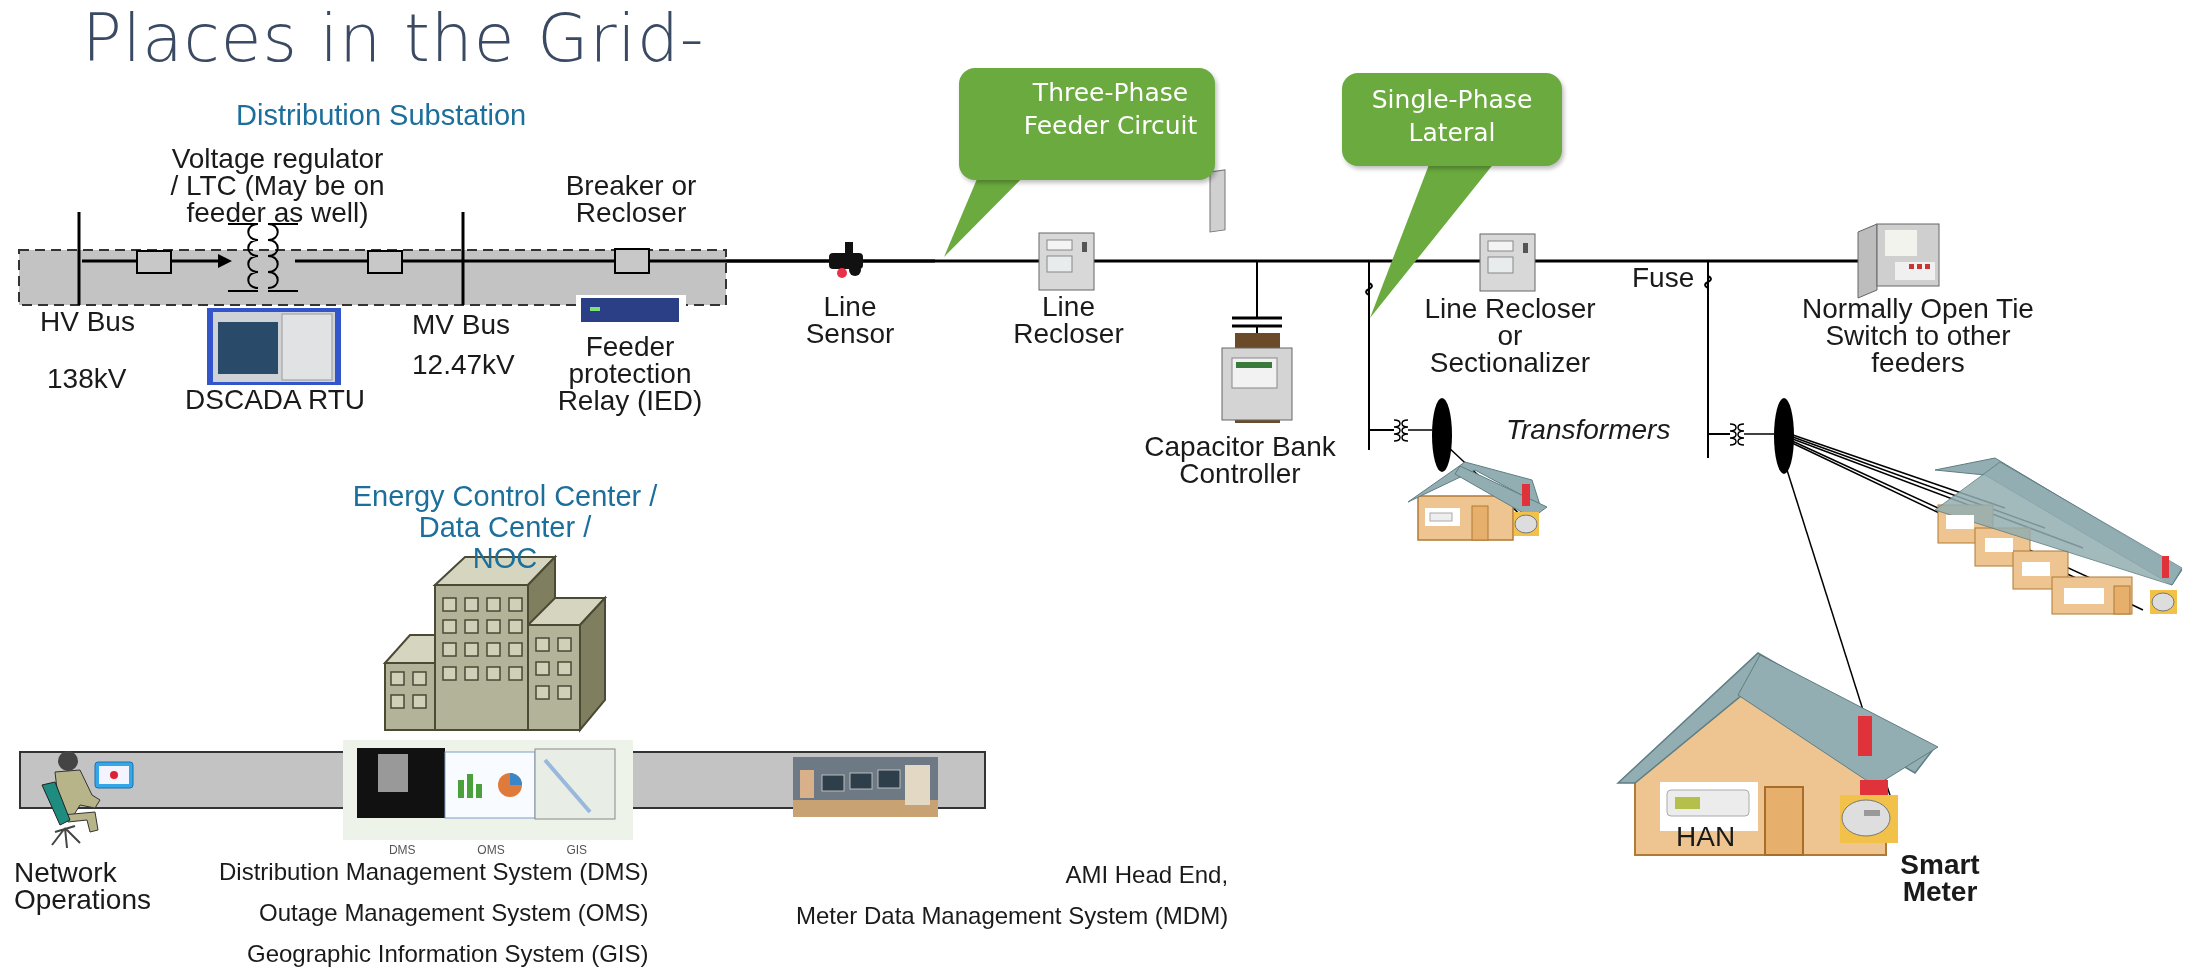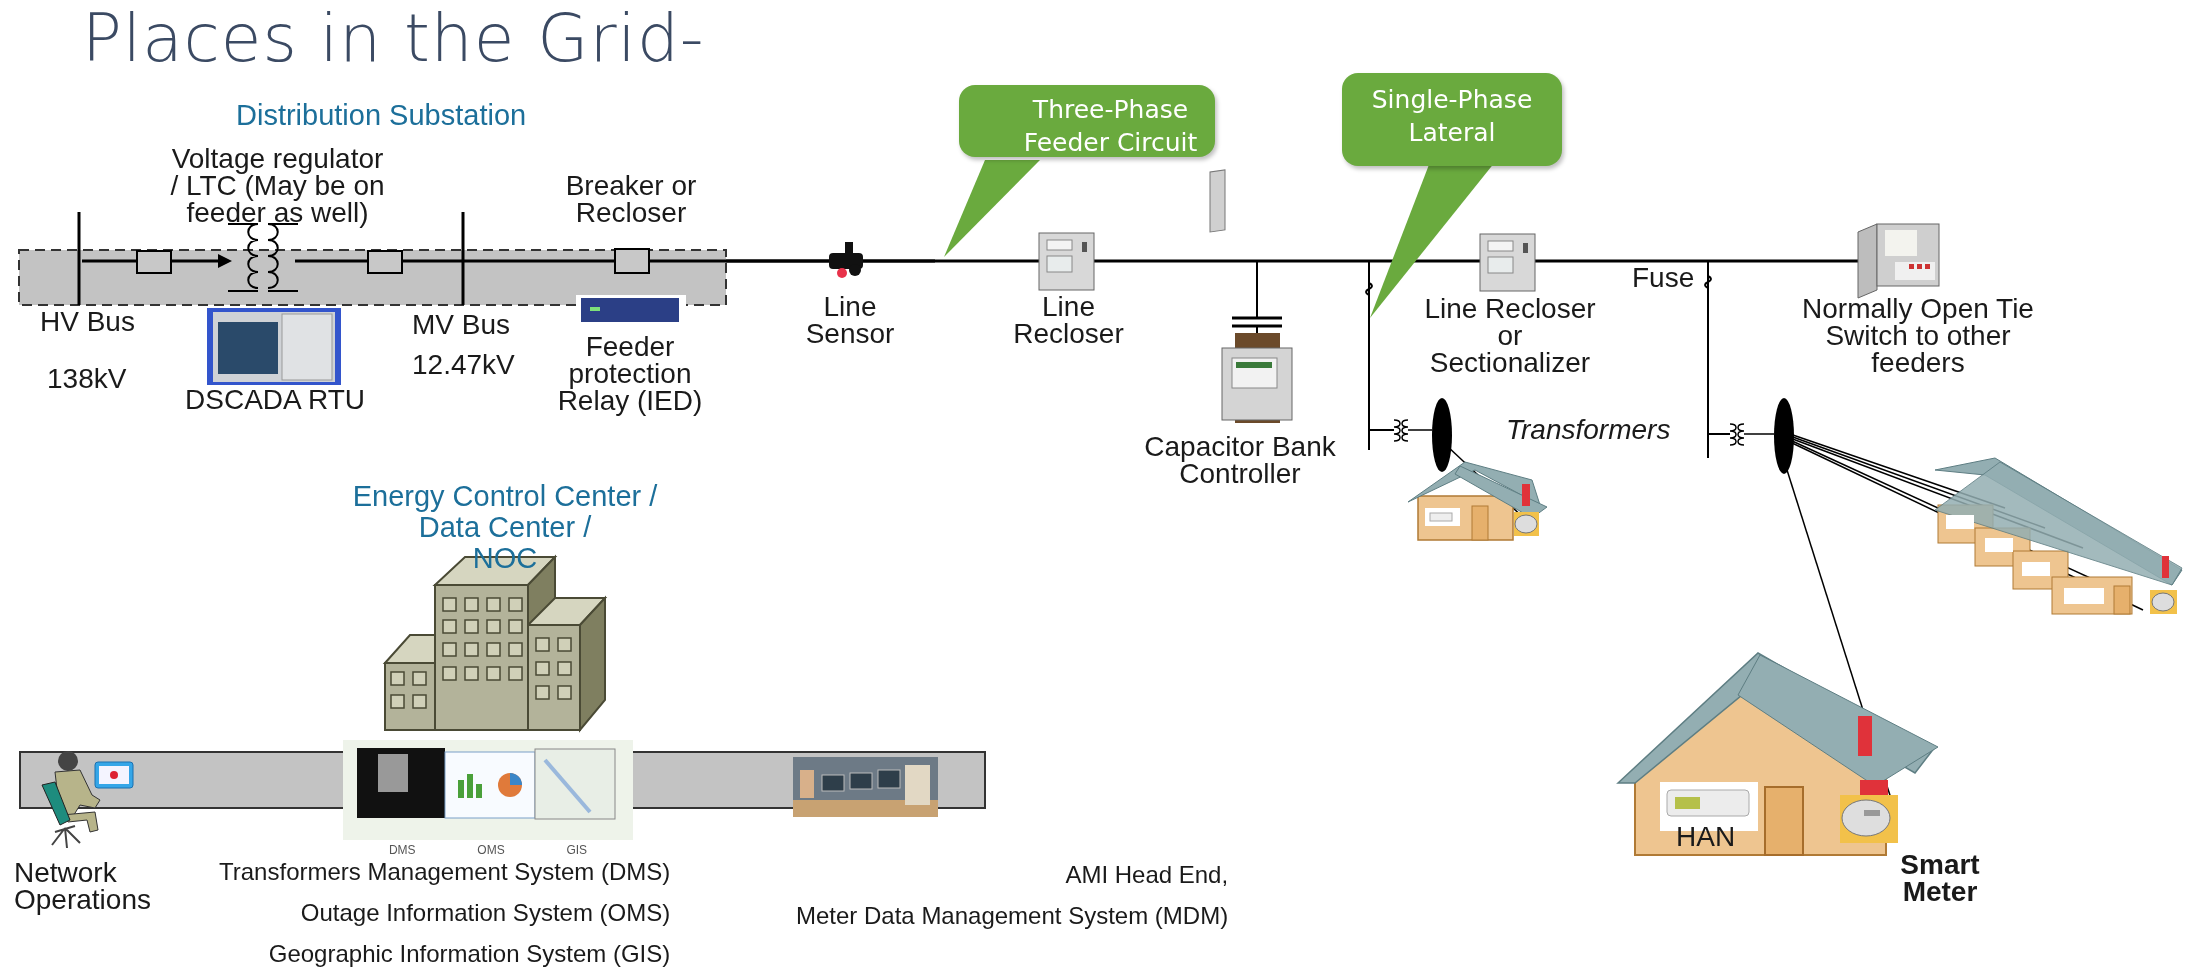--- a/index.html
+++ b/index.html
@@ -257,21 +257,21 @@
 <div class="abs section" style="left:310px; top:481px; width:390px;">
   <div>Energy Control Center /</div>
   <div>Data Center /</div>
   <div>NOC</div>
 </div>
 
 <svg class="base" width="2195" height="976" viewBox="0 0 2195 976" style="pointer-events:none">
   <polygon points="985,160 1040,160 944,257" fill="#6aaa3e"></polygon>
   <polygon points="1430,162 1495,162 1370,318" fill="#6aaa3e"></polygon>
 </svg>
-<div class="abs callout" style="left:959px; top:85px; width:256px; height:72px; padding-top:8px; box-sizing:border-box;padding-left:47px;">
+<div class="abs callout" style="left:959px; top:68px; width:256px; height:112px; padding-top:8px; box-sizing:border-box;padding-left:47px;">
   <div>Three-Phase</div>
   <div>Feeder Circuit</div>
 </div>
 <div class="abs callout" style="left:1342px; top:73px; width:220px; height:93px; padding-top:10px; box-sizing:border-box;">
   <div>Single-Phase</div>
   <div>Lateral</div>
 </div>
 
 <div class="abs lbl" style="left:170px; top:145px; width:215px;">
   <div>Voltage regulator</div>
@@ -326,20 +326,20 @@
 <div class="abs" style="left:358px; top:843px; width:260px; display:flex; justify-content:space-around; font-size:12px; color:#555;">
   <span>DMS</span>
   <span>OMS</span>
   <span>GIS</span>
 </div>
 <div class="abs lbl lbl-left" style="left:14px; top:859px;">
   <div>Network</div>
   <div>Operations</div>
 </div>
 <div class="abs sys-list" style="left:219px; top:851px;">
-  <div>Transformers Management System (DMS)</div>
-  <div>Outage Information System (OMS)</div>
+  <div>Distribution Management System (DMS)</div>
+  <div>Outage Management System (OMS)</div>
   <div>Geographic Information System (GIS)</div>
 </div>
 <div class="abs sys-list" style="left:796px; top:854px;">
   <div>AMI Head End,</div>
   <div>Meter Data Management System (MDM)</div>
 </div>
 
 </body></html>

